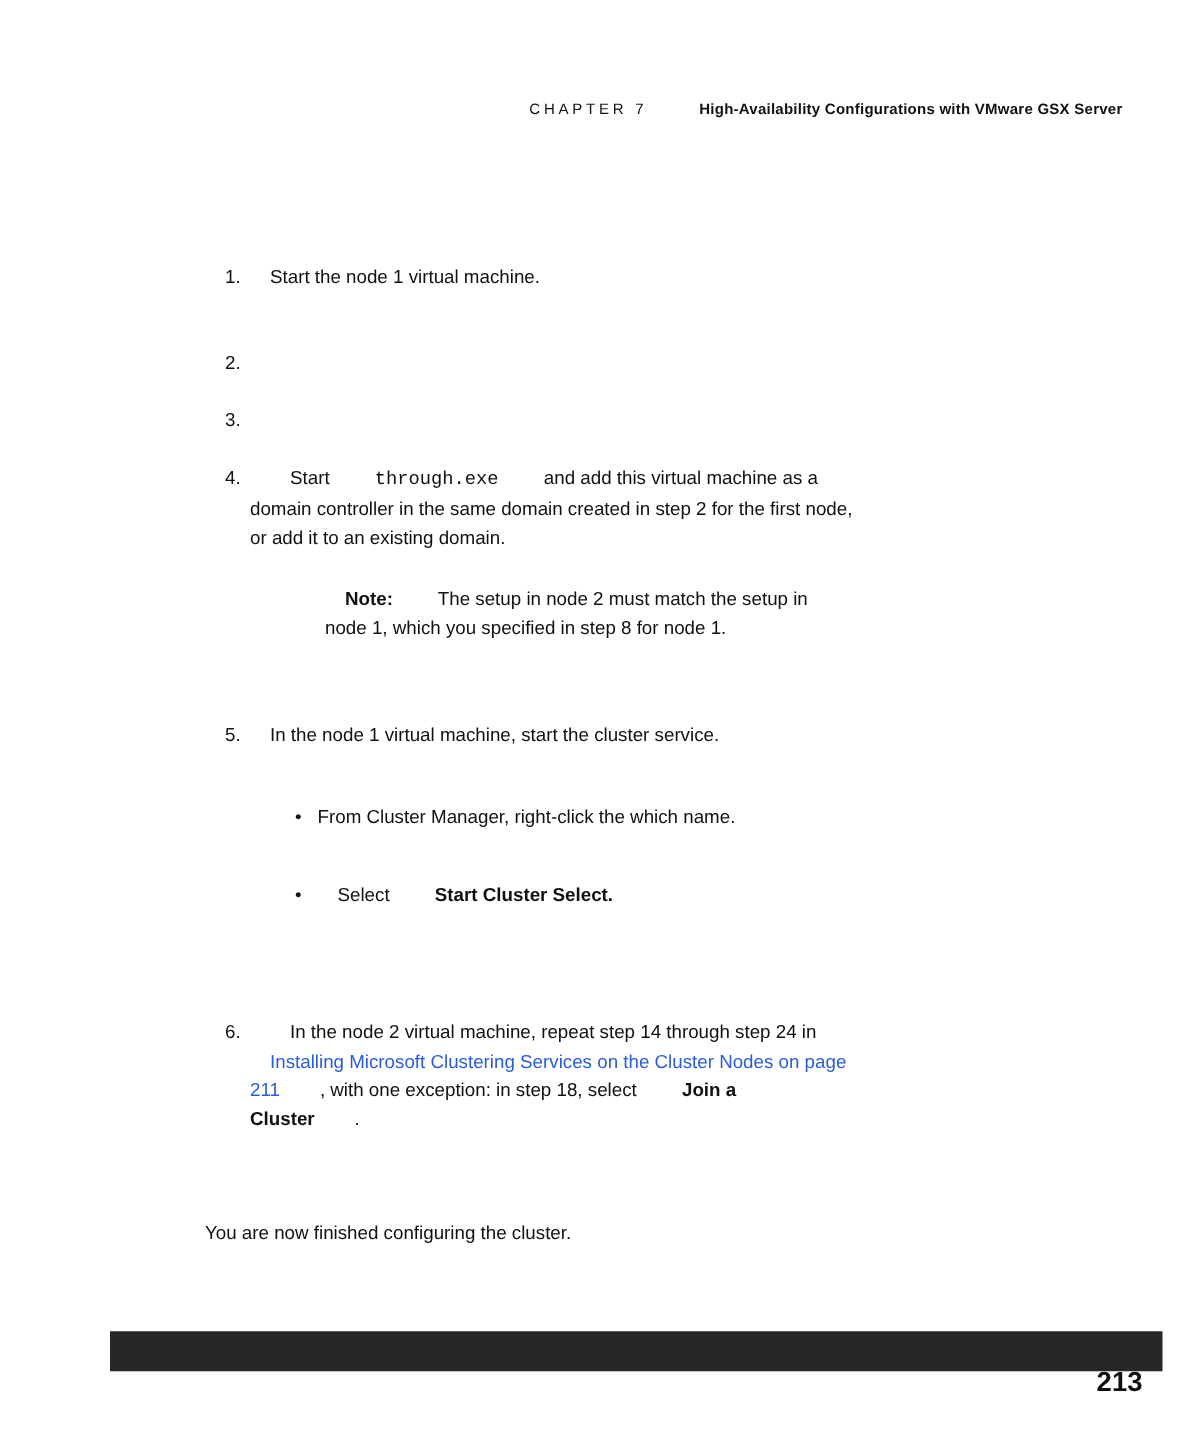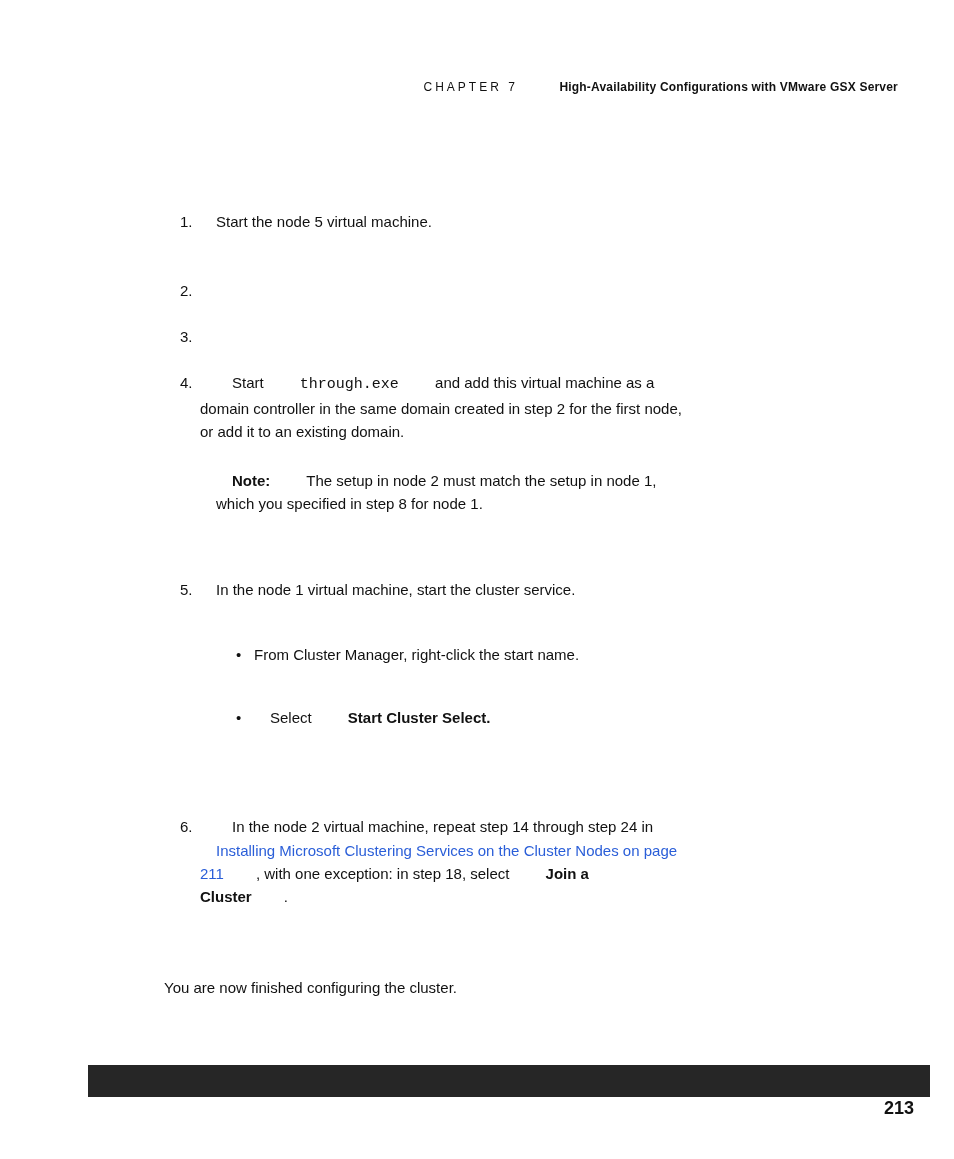--- a/index.html
+++ b/index.html
@@ -13,39 +13,39 @@
     .li { position: relative; padding-left: 36px; margin-bottom: 14px; }
     .li .num { position: absolute; left: 0; top: 0; width: 26px; text-align: right; }
     .mono { font-family: "Courier New", Courier, monospace; }
     .note-label { font-weight: 700; }
     .sublist { margin-top: 10px; }
     .sub { position: relative; padding-left: 22px; margin-bottom: 8px; }
     .sub .bullet { position: absolute; left: 4px; top: 0; }
     .link { color: #2a5ed8; }
     .bold { font-weight: 700; }
     .closing { margin-top: 6px; }
-    .note { margin-top: 10px; }
+    .note { margin-top: 10px; margin-left: 44px; }
     .rule { position: absolute; left: 56px; right: 56px; bottom: 94px; height: 1px; background: #000; opacity: 0.85; }
-    .pagenum { position: absolute; right: 56px; bottom: 56px; font-weight: 800; font-size: 18px; color: #111; }
+    .pagenum { position: absolute; right: 56px; bottom: 56px; font-weight: 800; font-size: 22px; color: #111; }
   </style>
 </head>
 <body>
 <div class="page">
 
   <div class="header">
     <span class="chapter">CHAPTER 7</span>
     <span class="title">High-Availability Configurations with VMware GSX Server</span>
   </div>
 
   <div class="content">
     <div class="ol">
 
       <div class="li">
         <span class="num">1.</span>
-        <span>Start the node 5 virtual machine.</span>
+        <span>Start the node 1 virtual machine.</span>
       </div>
 
       <div class="li">
         <span class="num">2.</span>
       </div>
 
       <div class="li">
         <span class="num">3.</span>
       </div>
 
@@ -58,21 +58,21 @@
           <span class="note-label">Note:</span><span>  The setup in node 2 must match the setup in node 1, which you specified in step 8 for node 1.</span>
         </div>
       </div>
 
       <div class="li">
         <span class="num">5.</span>
         <span>In the node 1 virtual machine, start the cluster service.</span>
         <div class="sublist">
           <div class="sub">
             <span class="bullet">•</span>
-            <span>From Cluster Manager, right-click the start name.</span>
+            <span>From Cluster Manager, right-click the which name.</span>
           </div>
           <div class="sub">
             <span class="bullet">•</span>
             <span>
               <span>Select </span><span class="bold">Start Cluster Select.</span>
             </span>
           </div>
         </div>
       </div>
 

